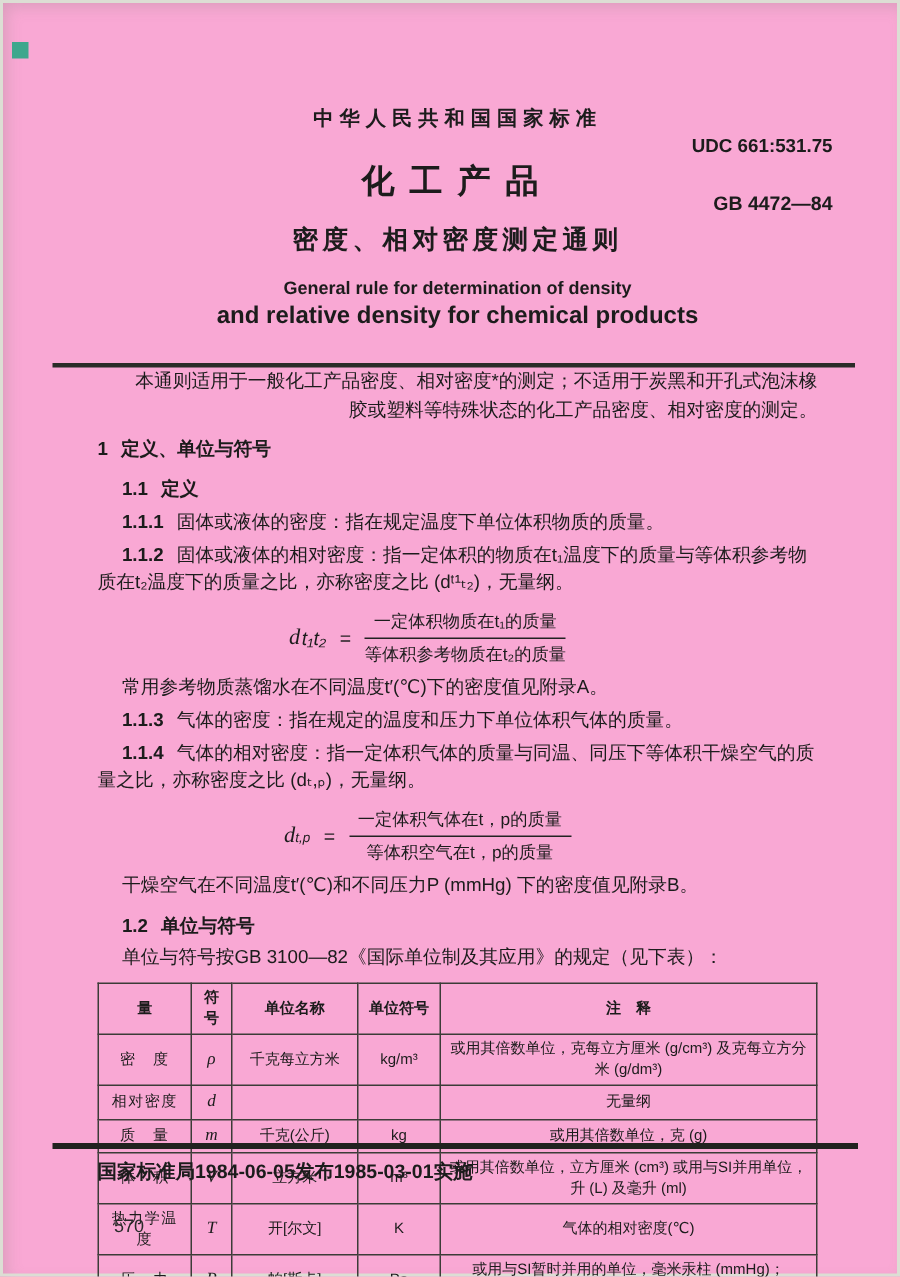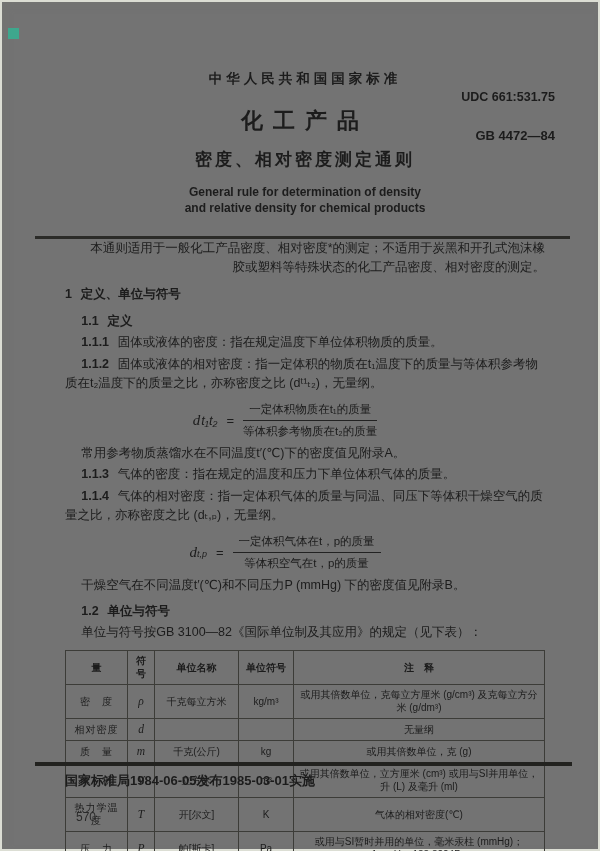--- a/index.html
+++ b/index.html
@@ -7,32 +7,32 @@
   body {
     height:851px;
     background:#e3e5dc;
     font-family:"Liberation Sans","DejaVu Sans",sans-serif;
     color:#1c1c1c;
     position:relative;
     overflow:hidden;
   }
   .page {
     position:absolute; inset:0;
-    background:#737373;
+    background:#f9a8d4;
     box-shadow:inset 0 0 0 2px #dcded4, inset 4px 4px 10px rgba(120,125,110,.25);
     padding:70px 55px 0 65px;
   }
   .artifact { position:absolute; left:8px; top:28px; width:11px; height:11px; background:#3ea78d; }
 
   .hdr { position:relative; text-align:center; }
   .h-national { font-size:13.5px; font-weight:bold; letter-spacing:4px; }
   .h-title1 { margin-top:18px; font-size:22px; font-weight:bold; letter-spacing:10px; }
   .h-title2 { margin-top:12px; font-size:17px; font-weight:bold; letter-spacing:3px; }
   .h-en { margin-top:13px; font-size:12px; font-weight:bold; line-height:1.35; }
-  .h-en2 { font-size:12px; font-weight:bold; line-height:1.35; }
+  .h-en2 { font-size:16px; font-weight:bold; line-height:1.35; }
   .h-right { position:absolute; right:-10px; text-align:left; font-weight:bold; font-size:12.5px; }
   .h-udc { top:20px;text-align:right; }
   .h-gb  { top:58px; font-size:13px; }
 
   .rule-1 { height:3px; background:#2b2b28; margin:20px -25px 0 -30px; }
 
   .bodytxt { font-size:12.5px; line-height:1.5; }
   .intro { margin-top:0; text-indent:2em;text-align:right; }
   .clause { margin-top:3px; text-indent:1.3em; }
   .clause-h { margin-top:8px; font-weight:bold; text-indent:0; }

